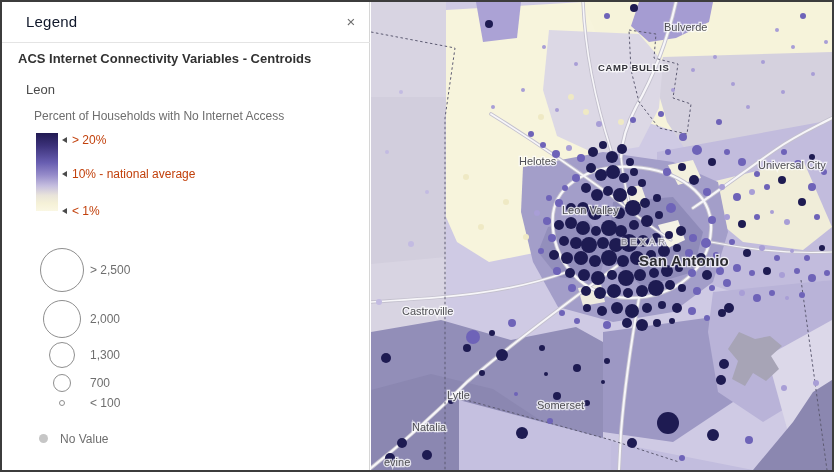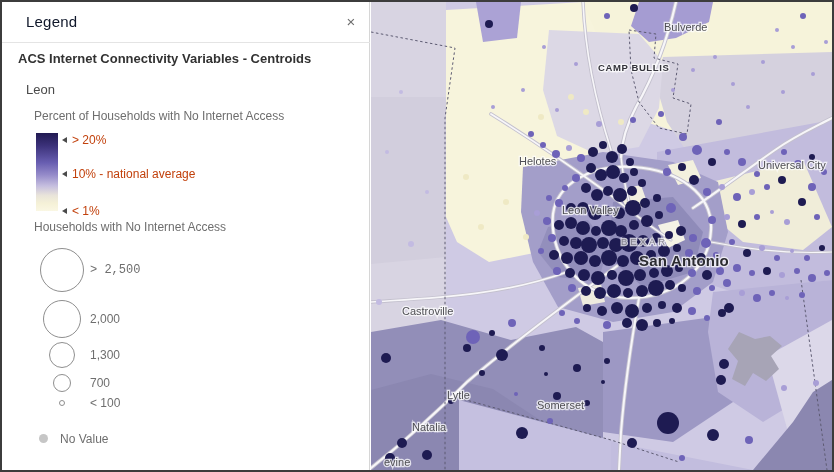--- a/index.html
+++ b/index.html
@@ -55,24 +55,23 @@
       <div id="ramp-bar"></div>
 
     <div class="ramp-marker" style="top: 4px;"></div>
         <div class="ramp-marker" style="top: 38px;"></div>
         <div class="ramp-marker" style="top: 75px;"></div>
         <div class="ramp-label" style="top: 0px;">&gt; 20%</div>
         <div class="ramp-label" style="top: 34px;">10% - national average</div>
         <div class="ramp-label" style="top: 71px;">&lt; 1%</div>
       </div>
 
-    <div class="section-title" id="sizes-title">Households with No Internet Access</div>
     <div id="sizes-wrap">
         <div class="size-circle" style="left: 38px; top: 0px; width: 44px; height: 44px;"></div>
-        <div class="size-label" style="top: 15px; font-family: Liberation Mono, monospace;">&gt; 2,500</div>
+        <div class="size-label" style="top: 15px;">&gt; 2,500</div>
         <div class="size-circle" style="left: 41px; top: 52px; width: 38px; height: 38px;"></div>
         <div class="size-label" style="top: 64px;">2,000</div>
         <div class="size-circle" style="left: 47px; top: 94px; width: 26px; height: 26px;"></div>
         <div class="size-label" style="top: 100px;">1,300</div>
         <div class="size-circle" style="left: 51px; top: 126px; width: 18px; height: 18px;"></div>
         <div class="size-label" style="top: 128px;">700</div>
         <div class="size-circle" style="left: 57px; top: 152px; width: 6px; height: 6px;"></div>
         <div class="size-label" style="top: 148px;">&lt; 100</div>
       </div>
 

